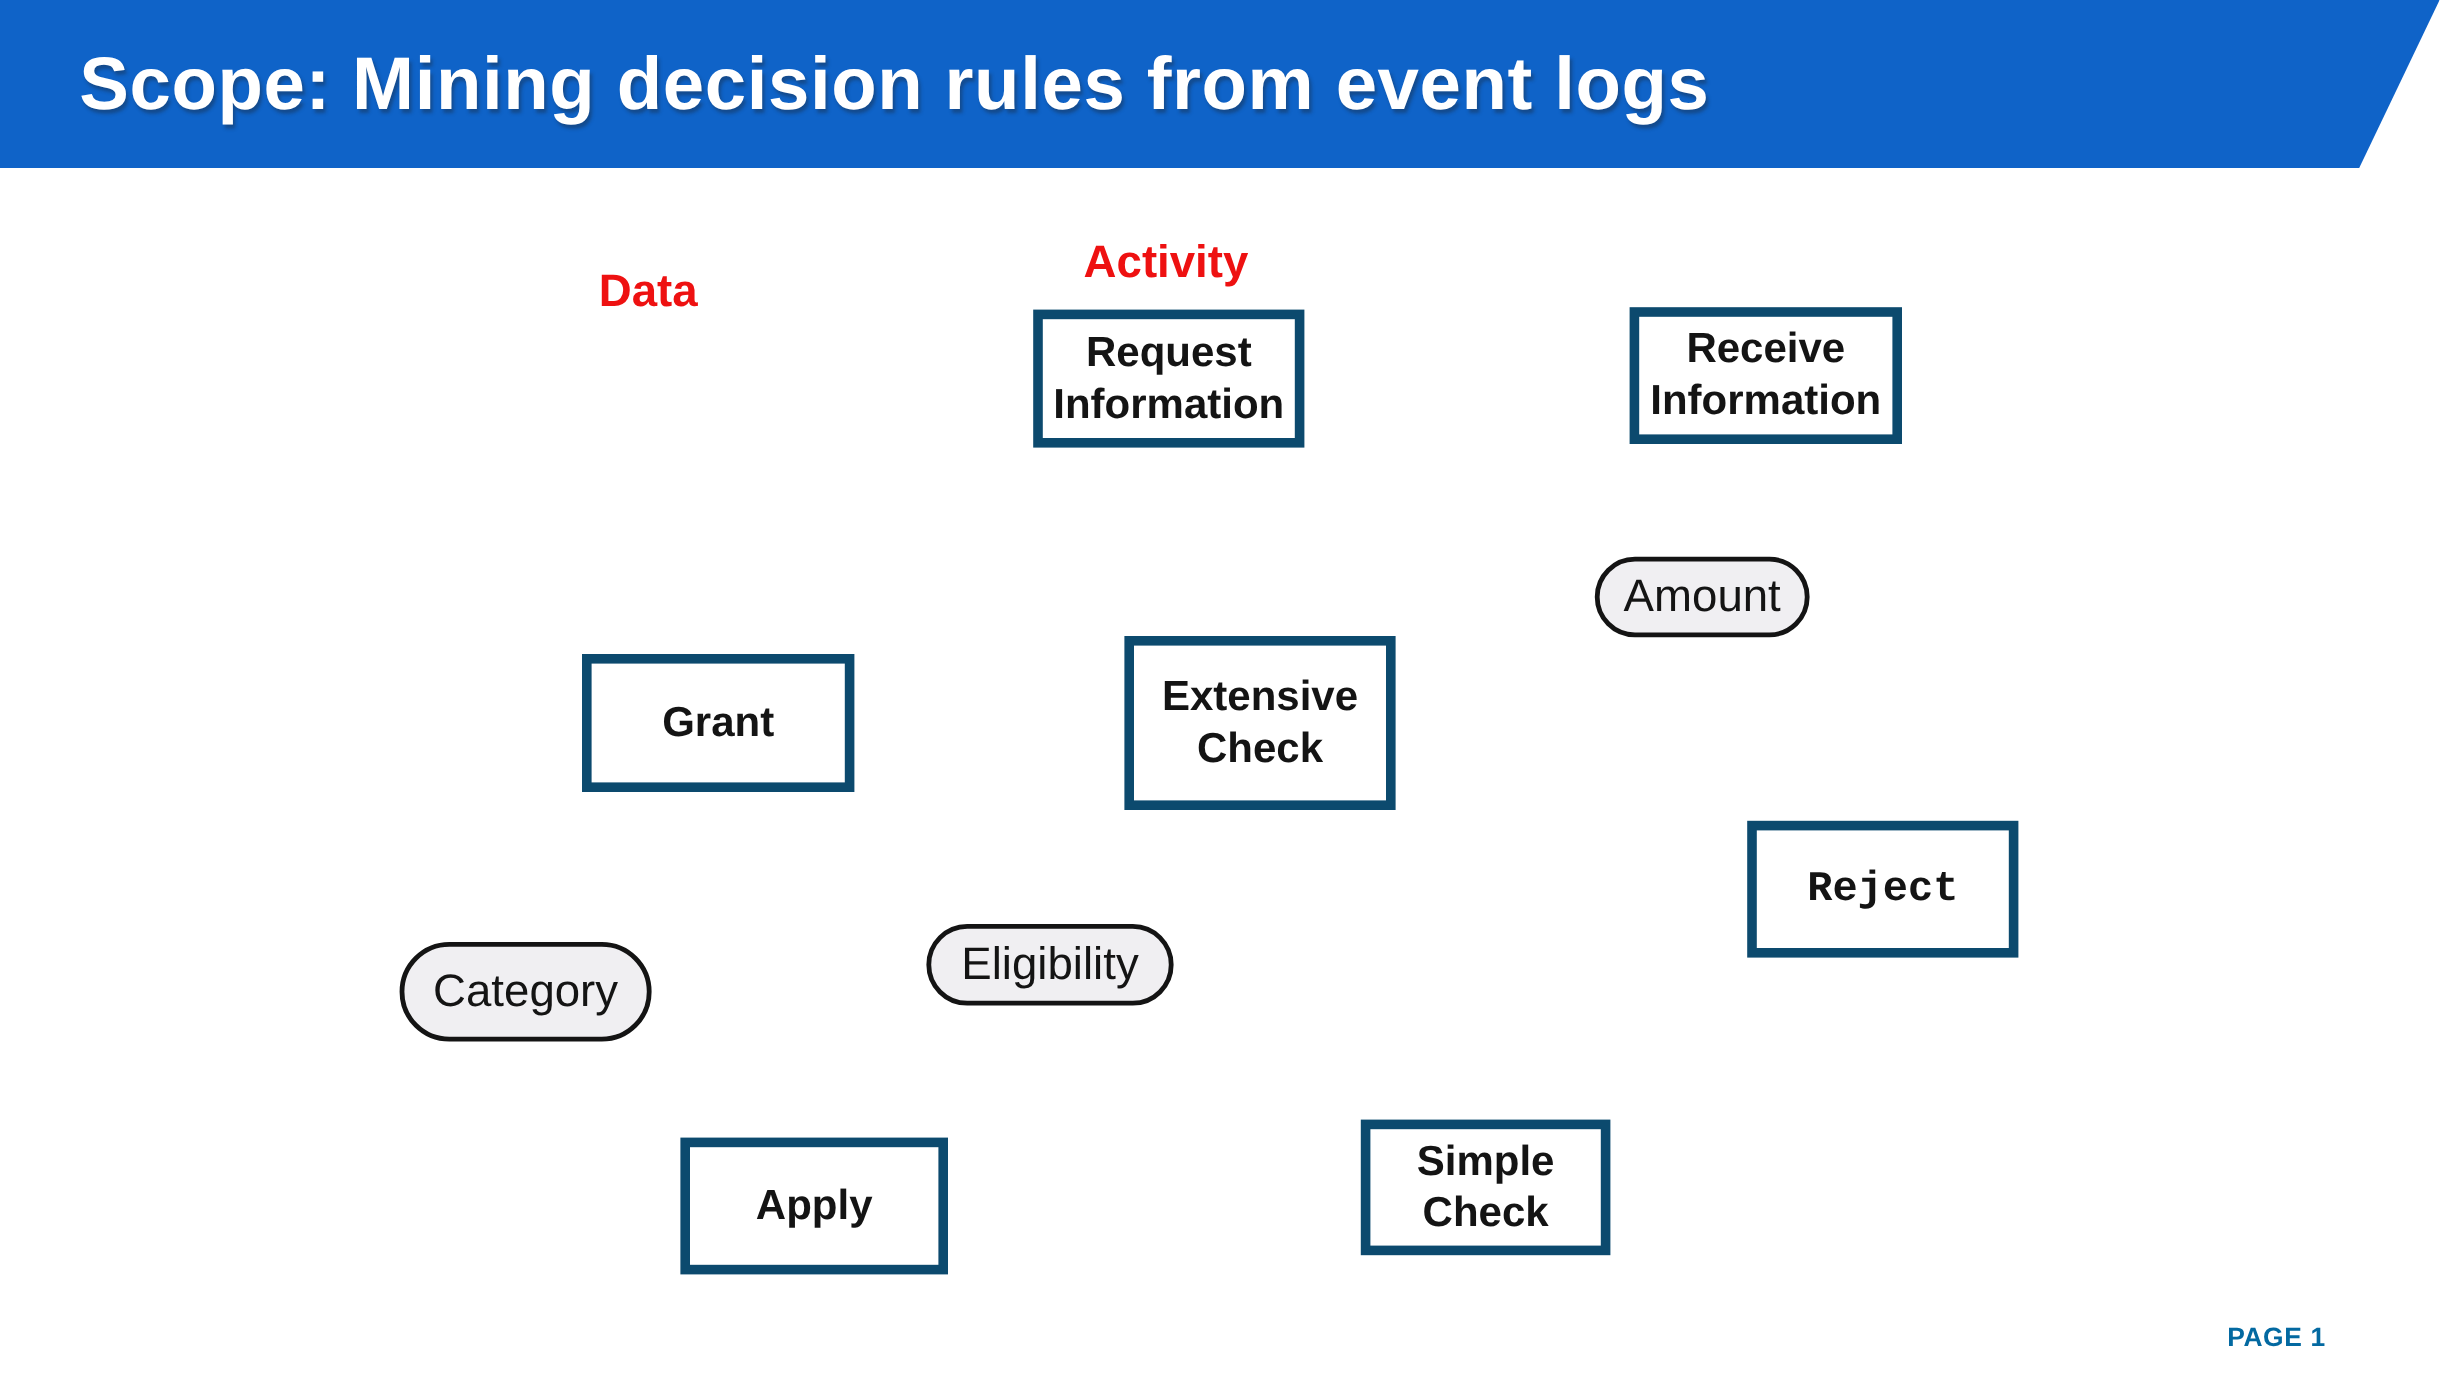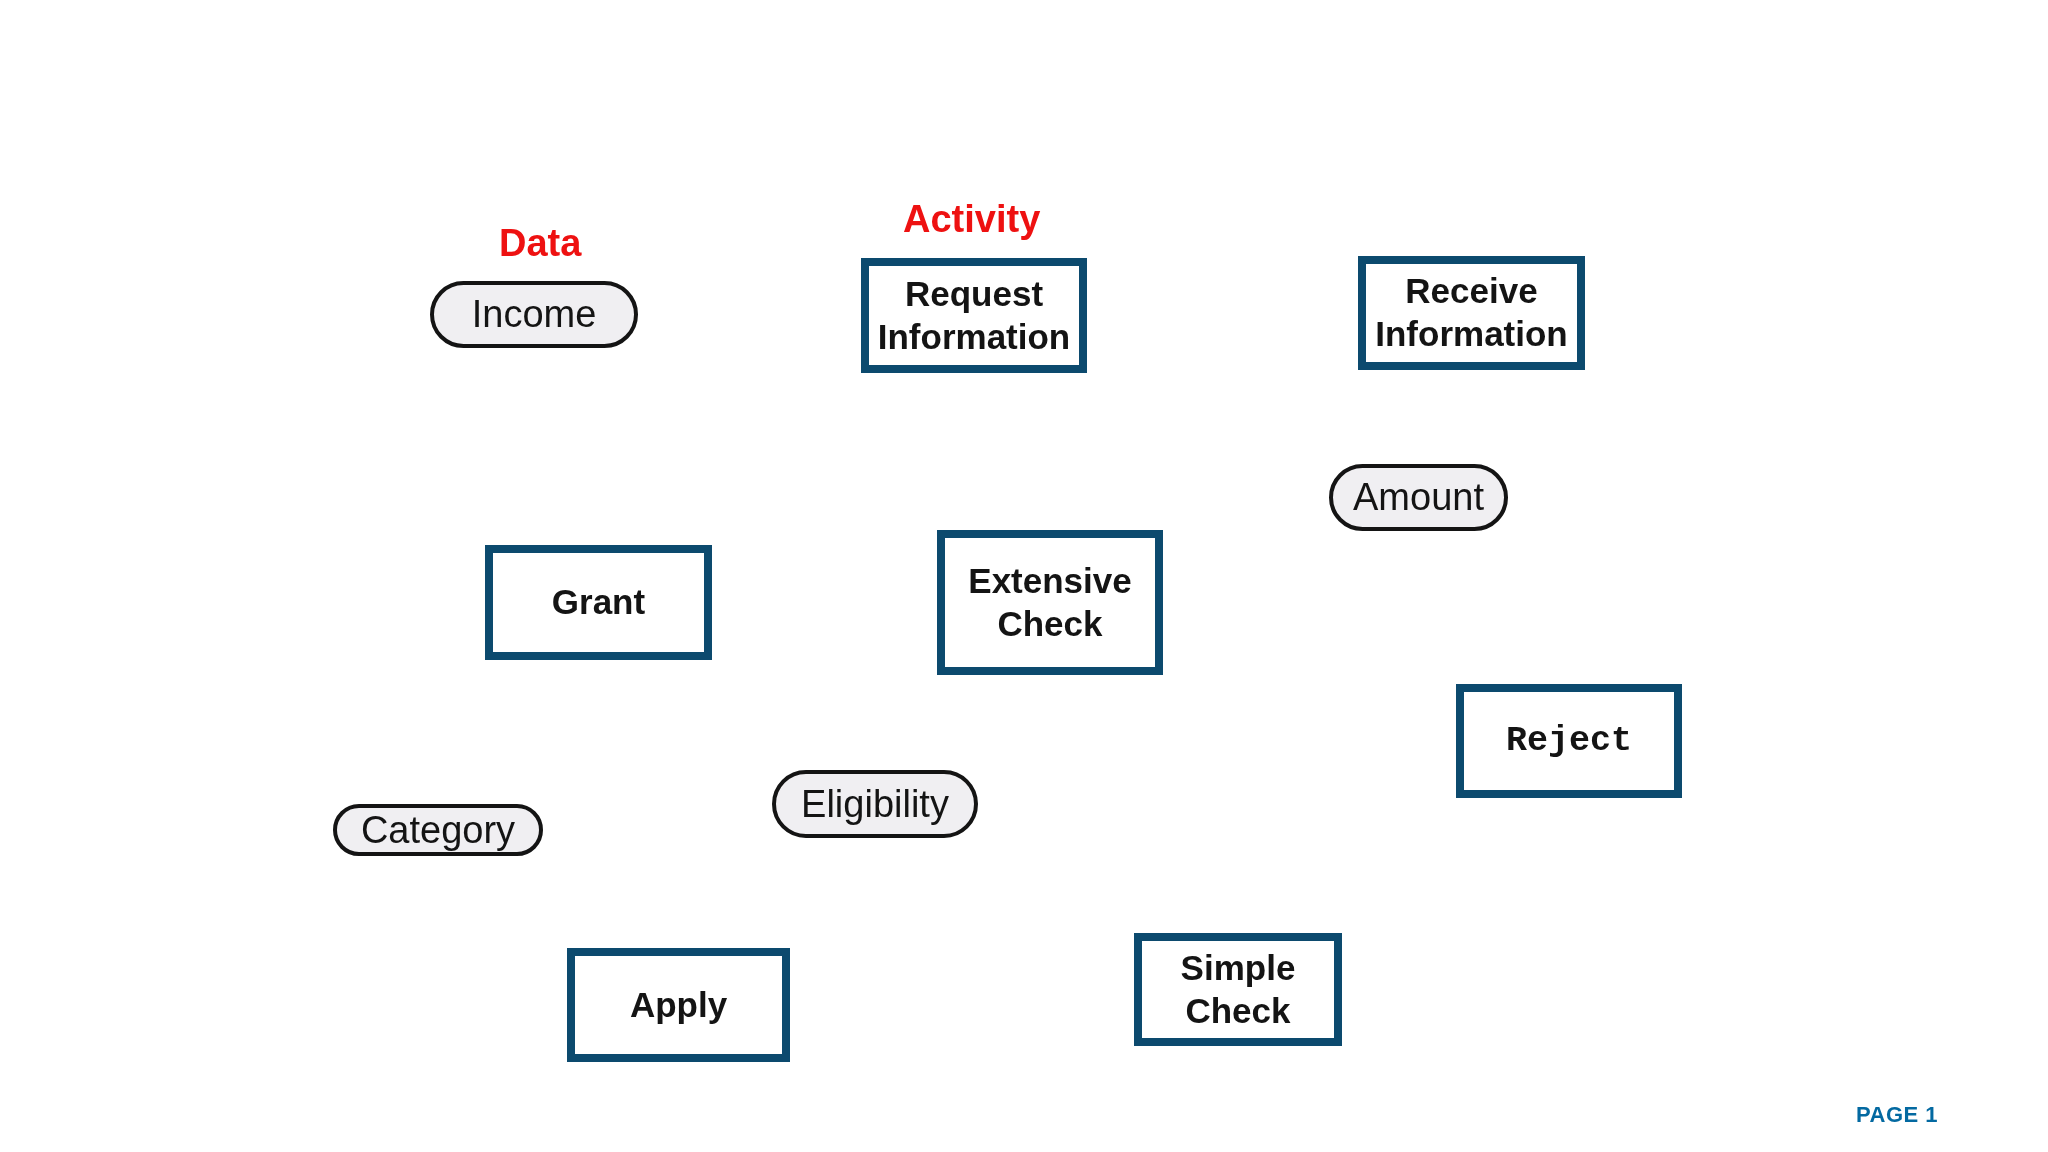--- a/index.html
+++ b/index.html
@@ -39,46 +39,48 @@
     font-size:38px; font-weight:400;
   }
   .box {
     background:#ffffff; border:8px solid #0c4a6e;
     font-size:35px; font-weight:bold; line-height:1.22; padding:0 2px;
   }
   
   #income      { left:430px;  top:281px; width:208px; height:67px; }
   #amount      { left:1329px; top:464px; width:179px; height:67px; }
   #eligibility { left:772px;  top:770px; width:206px; height:68px; }
-  #category    { left:333px;  top:804px; width:210px; height:52px;text-align:right; }
+  #category    { left:333px;  top:785px; width:210px; height:83px;text-align:right; }
   
   #request-information { left:861px;  top:258px; width:226px; height:115px; }
   #receive-information { left:1358px; top:256px; width:227px; height:114px; }
   #grant               { left:485px;  top:545px; width:227px; height:115px; }
   #extensive-check     { left:937px;  top:530px; width:226px; height:145px; }
   #reject              { left:1456px; top:684px; width:226px; height:114px;font-family:Liberation Mono, monospace; }
   #apply               { left:567px;  top:948px; width:223px; height:114px; }
   #simple-check        { left:1134px; top:933px; width:208px; height:113px; }
   
   .page-num {
     position:absolute; left:1856px; top:1102px;
     font-size:22px; font-weight:bold; color:#0369a1; letter-spacing:.5px;
     white-space:nowrap;
   }
 </style>
 </head>
 <body>
 
 <div class="slide">
 
+  <div class="header">
+    <div class="title">Scope: Mining decision rules from event logs</div>
+  </div>
 
   <div class="red-label" id="label-data">Data</div>
   <div class="red-label" id="label-activity">Activity</div>
 
-  <div class="node pill" id="income">Income</div>
   <div class="node pill" id="amount">Amount</div>
   <div class="node pill" id="eligibility">Eligibility</div>
   <div class="node pill" id="category">Category</div>
 
   <div class="node box" id="request-information">Request Information</div>
   <div class="node box" id="receive-information">Receive Information</div>
   <div class="node box" id="grant">Grant</div>
   <div class="node box" id="extensive-check">Extensive Check</div>
   <div class="node box" id="reject">Reject</div>
   <div class="node box" id="apply">Apply</div>

